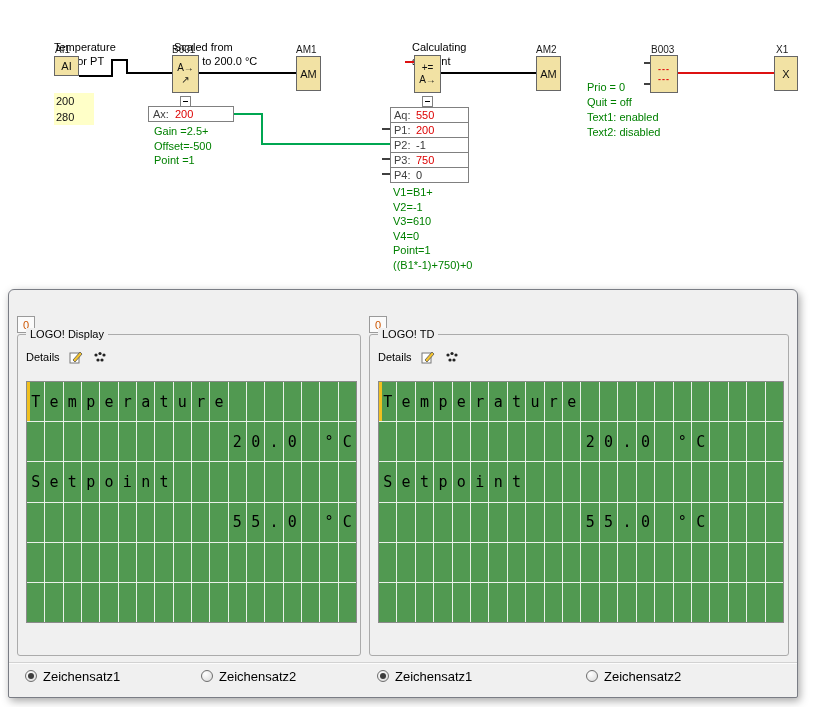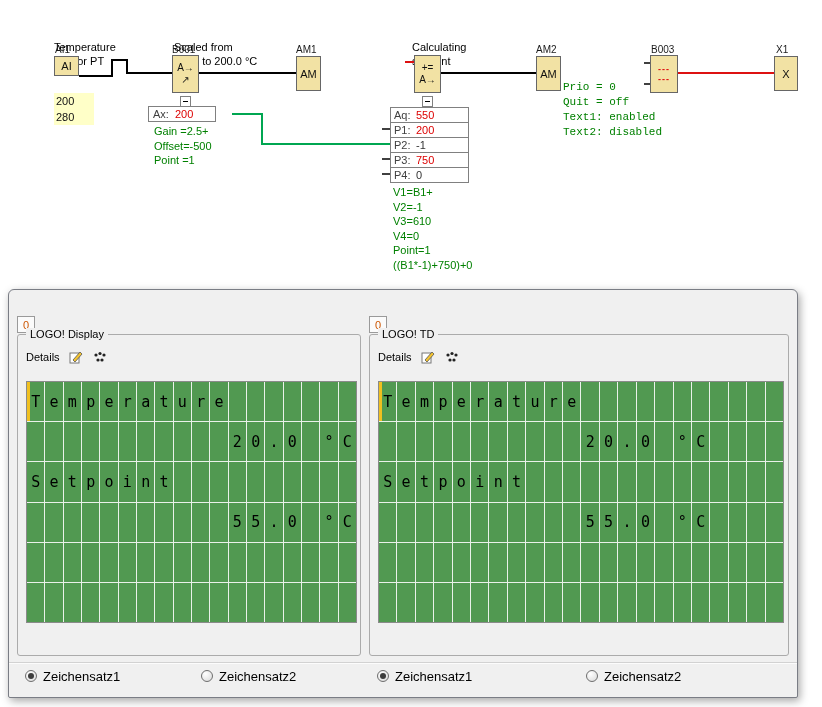--- a/index.html
+++ b/index.html
@@ -21,34 +21,34 @@
   .blk-x1{left:774px;top:56px;width:24px;height:35px;}
   .block.red-dashes .sym{color:var(--wire_red,#dd1111);font-size:9px;font-weight:bold;letter-spacing:1px;line-height:10px;}
   svg.wires{position:absolute;left:0;top:0;z-index:1;}
   .wire-red{stroke:var(--wire_red,#dd1111);}
   .wire-green{stroke:var(--wire_green,#00a651);}
   .sim-values{position:absolute;left:54px;top:93px;z-index:3;}
   .val-box{width:38px;height:16px;background:var(--highlight_yellow,#ffffc8);font-size:11px;line-height:16px;padding-left:2px;color:#111;}
   .expander{position:absolute;width:11px;height:11px;background:#fff;border:1px solid #808080;box-sizing:border-box;display:flex;align-items:center;justify-content:center;z-index:3;}
   .expander .minus{width:5px;height:1px;background:#000;}
   .exp-b001{left:180px;top:96px;} .exp-b002{left:422px;top:96px;}
-  .ax-box{position:absolute;left:148px;top:106px;width:68px;height:16px;box-sizing:border-box;border:1px solid #808080;background:#fff;display:flex;align-items:center;font-size:11px;padding-left:4px;z-index:3;}
+  .ax-box{position:absolute;left:148px;top:106px;width:86px;height:16px;box-sizing:border-box;border:1px solid #808080;background:#fff;display:flex;align-items:center;font-size:11px;padding-left:4px;z-index:3;}
   .p-label{color:#404040;}
   .ax-box .p-label{margin-right:6px;}
   .v-red{color:var(--value_red,#dd0000);}
   .v-dark{color:#333;}
   .param-table{position:absolute;left:390px;top:107px;width:79px;box-sizing:border-box;border:1px solid #808080;background:#fff;z-index:3;}
   .param-row{height:14px;display:flex;align-items:center;font-size:11px;padding-left:3px;border-top:1px solid #808080;}
   .param-row:first-child{border-top:none;}
   .param-row .p-label{width:22px;}
   .notes{position:absolute;z-index:3;}
   .note{font-size:11px;line-height:14.5px;color:var(--green_text,#008000);white-space:pre;}
   .b001-notes{left:154px;top:124px;}
   .b002-notes{left:393px;top:185px;}
-  .b003-notes{left:563px;top:80px;font-family:Liberation Mono, monospace;}
+  .b003-notes{left:587px;top:80px;}
   .b003-notes .note{line-height:15px;}
   
   .dialog{position:absolute;left:8px;top:289px;width:790px;height:409px;box-sizing:border-box;background:#f0f0f0;border:1px solid #7a7d85;border-radius:6px 6px 2px 2px;box-shadow:2px 3px 9px rgba(0,0,0,.35);z-index:5;}
   .titlebar{position:absolute;left:0;top:0;right:0;height:23px;border-radius:5px 5px 0 0;background:linear-gradient(#fafbfc,#e8eaed 55%,#dfe2e6);border-bottom:1px solid #cfcfcf;}
   .titlebar .title{position:absolute;left:10px;top:4px;font-size:12px;color:#000;}
   .close-btn{position:absolute;right:10px;top:4px;width:31px;height:15px;box-sizing:border-box;border:1px solid #8a8a8a;border-radius:2px;background:linear-gradient(#fff,#dcdcdc);display:flex;align-items:center;justify-content:center;font-size:11px;font-weight:bold;color:#333;line-height:1;}
   .tab{position:absolute;width:18px;height:17px;box-sizing:border-box;border:1px solid #9a9a9a;background:#fbfbfb;display:flex;align-items:center;justify-content:center;font-size:11px;color:var(--tab_text,#cc5500);}
   .tab-left{left:8px;top:26px;} .tab-right{left:360px;top:26px;}
   .groupbox{position:absolute;top:44px;height:322px;box-sizing:border-box;border:1px solid #ababab;border-radius:3px;}
   .gb-left{left:8px;width:344px;} .gb-right{left:360px;width:420px;}

